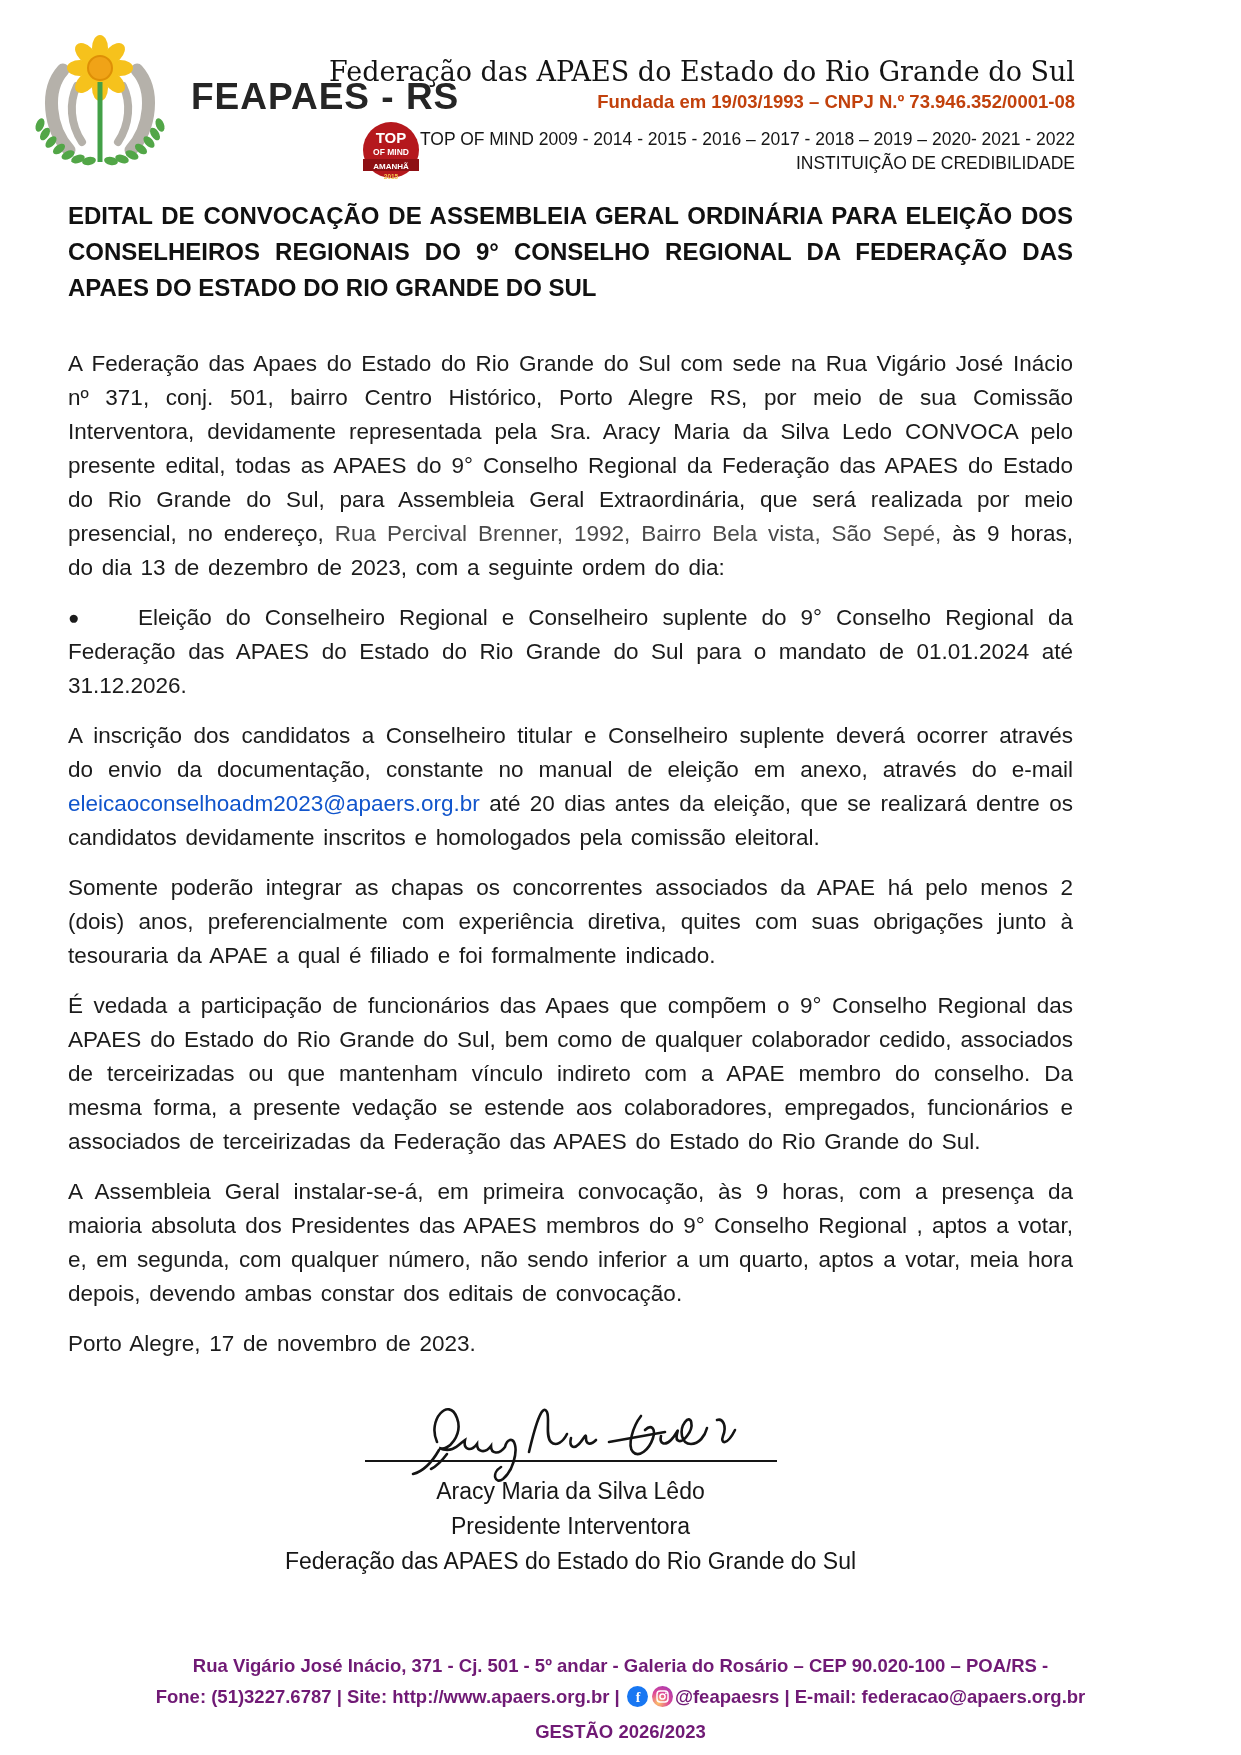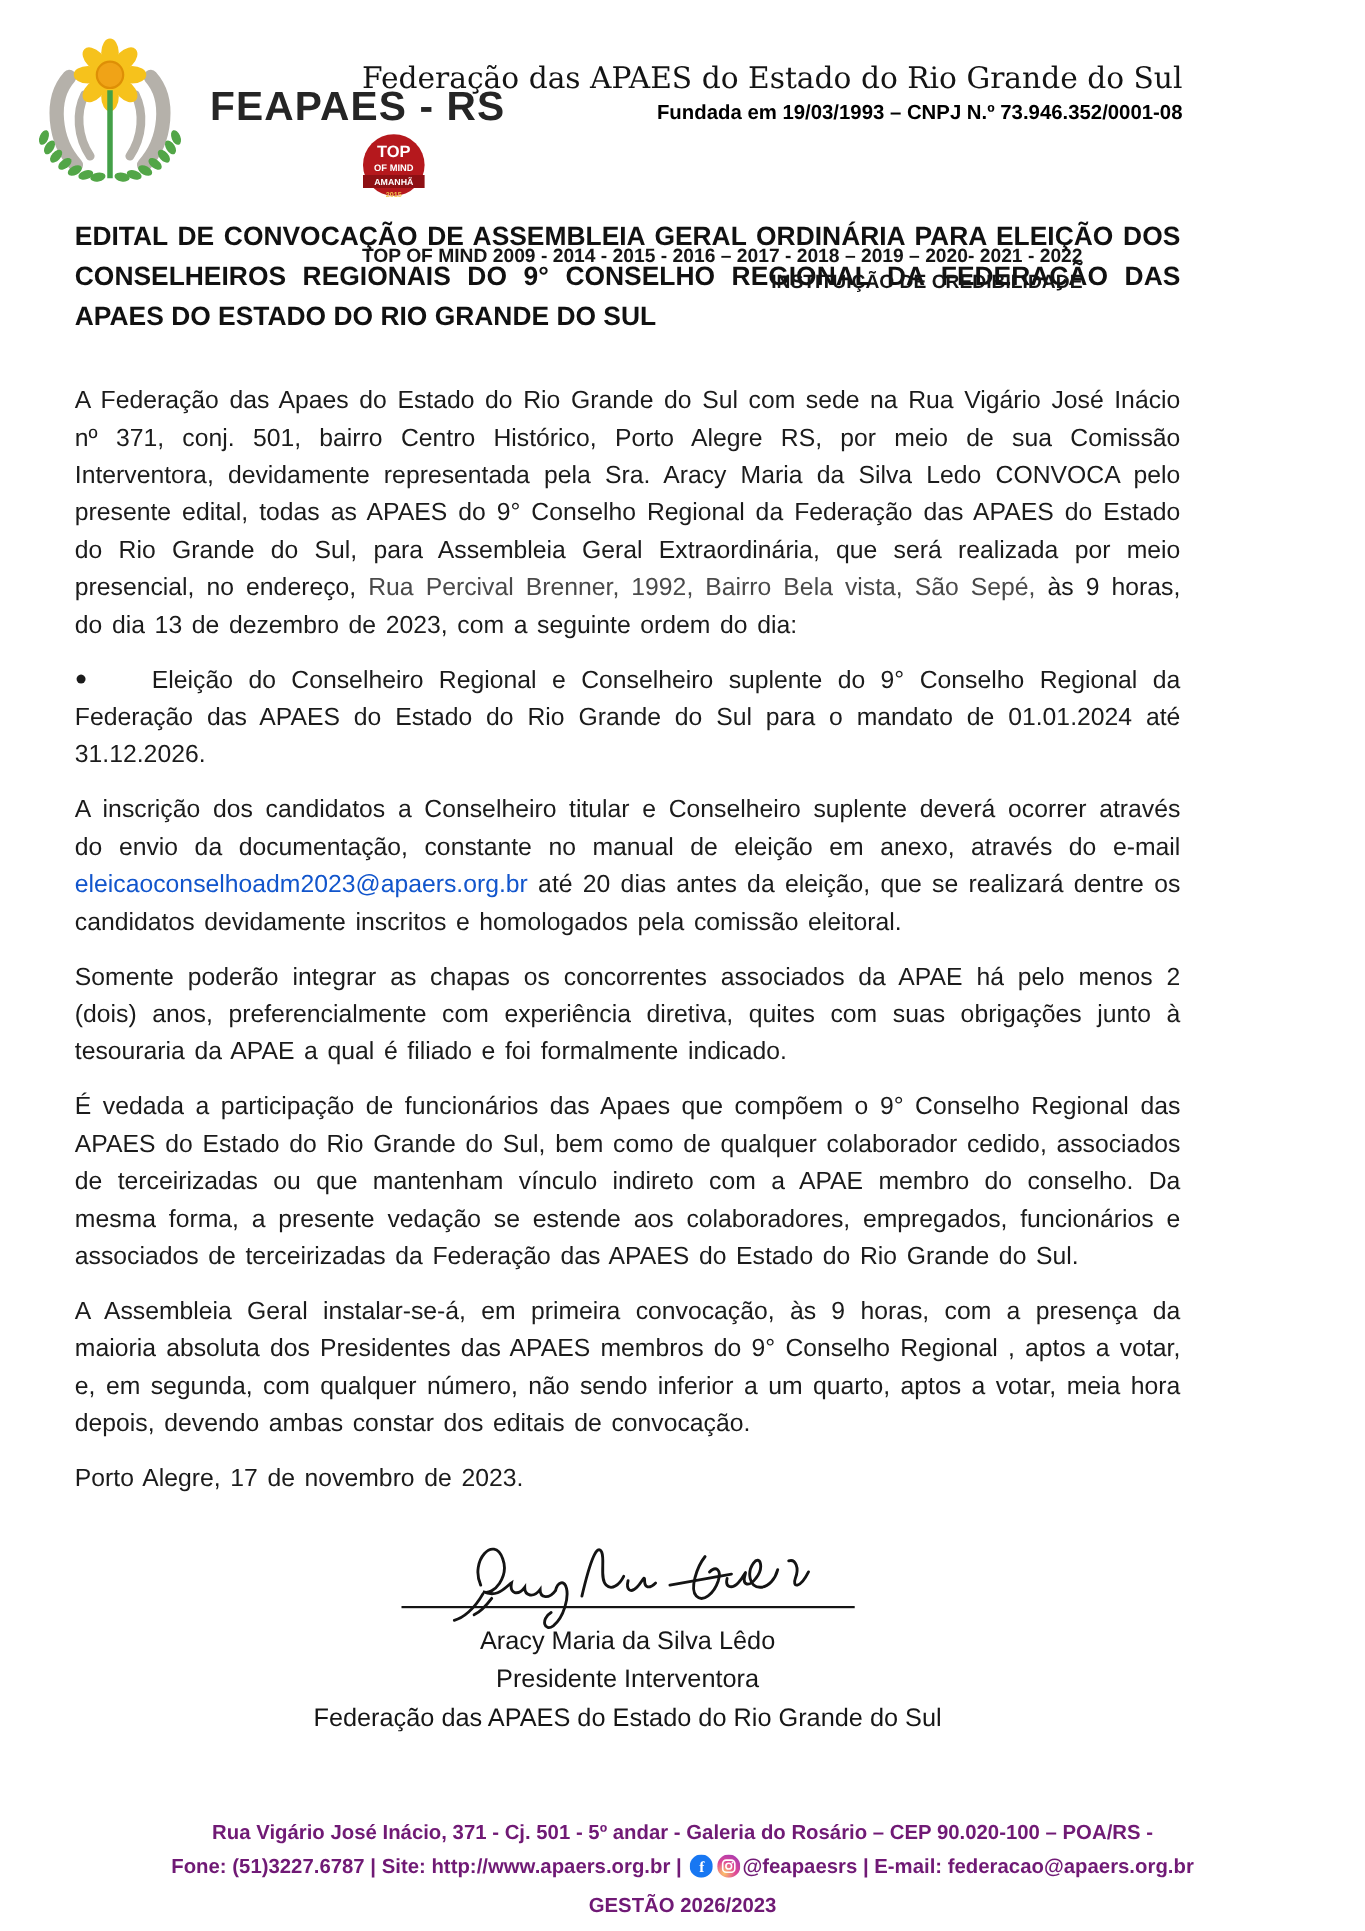--- a/index.html
+++ b/index.html
@@ -16,23 +16,23 @@
   .logo { position:absolute; left:25px; top:28px; display:flex; align-items:flex-start; }
   .logo-text {
     margin-left:16px; margin-top:48px;
     font-size:37px; font-weight:bold; letter-spacing:1px; color:#252525;
   }
   .header-right { position:absolute; top:56px; right:166px; text-align:right; }
   .org-name {
     font-family:"DejaVu Serif", serif;
     font-size:27px; color:#141414; white-space:nowrap;
   }
-  .founded { font-size:18.5px; font-weight:bold; margin-top:4px; color:#000000; }
-  .badge-row { display:flex; justify-content:flex-end; align-items:flex-start; gap:20px; margin-top:6px;flex-direction:column; }
-  .tom-lines { text-align:right; font-weight:bold; font-size:17.5px; line-height:24px; margin-top:8px; color:#161616; }
+  .founded { font-size:18.5px; font-weight:bold; margin-top:4px; color:#c2410c; }
+  .badge-row { display:flex; justify-content:flex-end; align-items:flex-start; margin-top:6px; }
+  .tom-lines { text-align:right; font-weight:normal; font-size:17.5px; line-height:24px; margin-top:8px; color:#161616; }
   
   .content { margin:26px 168px 0 68px; width:1005px; }
   .doc-title {
     font-size:24px; font-weight:bold; line-height:36px;
     text-align:justify; color:#111; margin:0;
   }
   .content p {
     font-size:22.5px; line-height:34px; text-align:justify;
     margin:16px 0 0 0; word-spacing:2.5px; color:#1b1b1b;
   }

